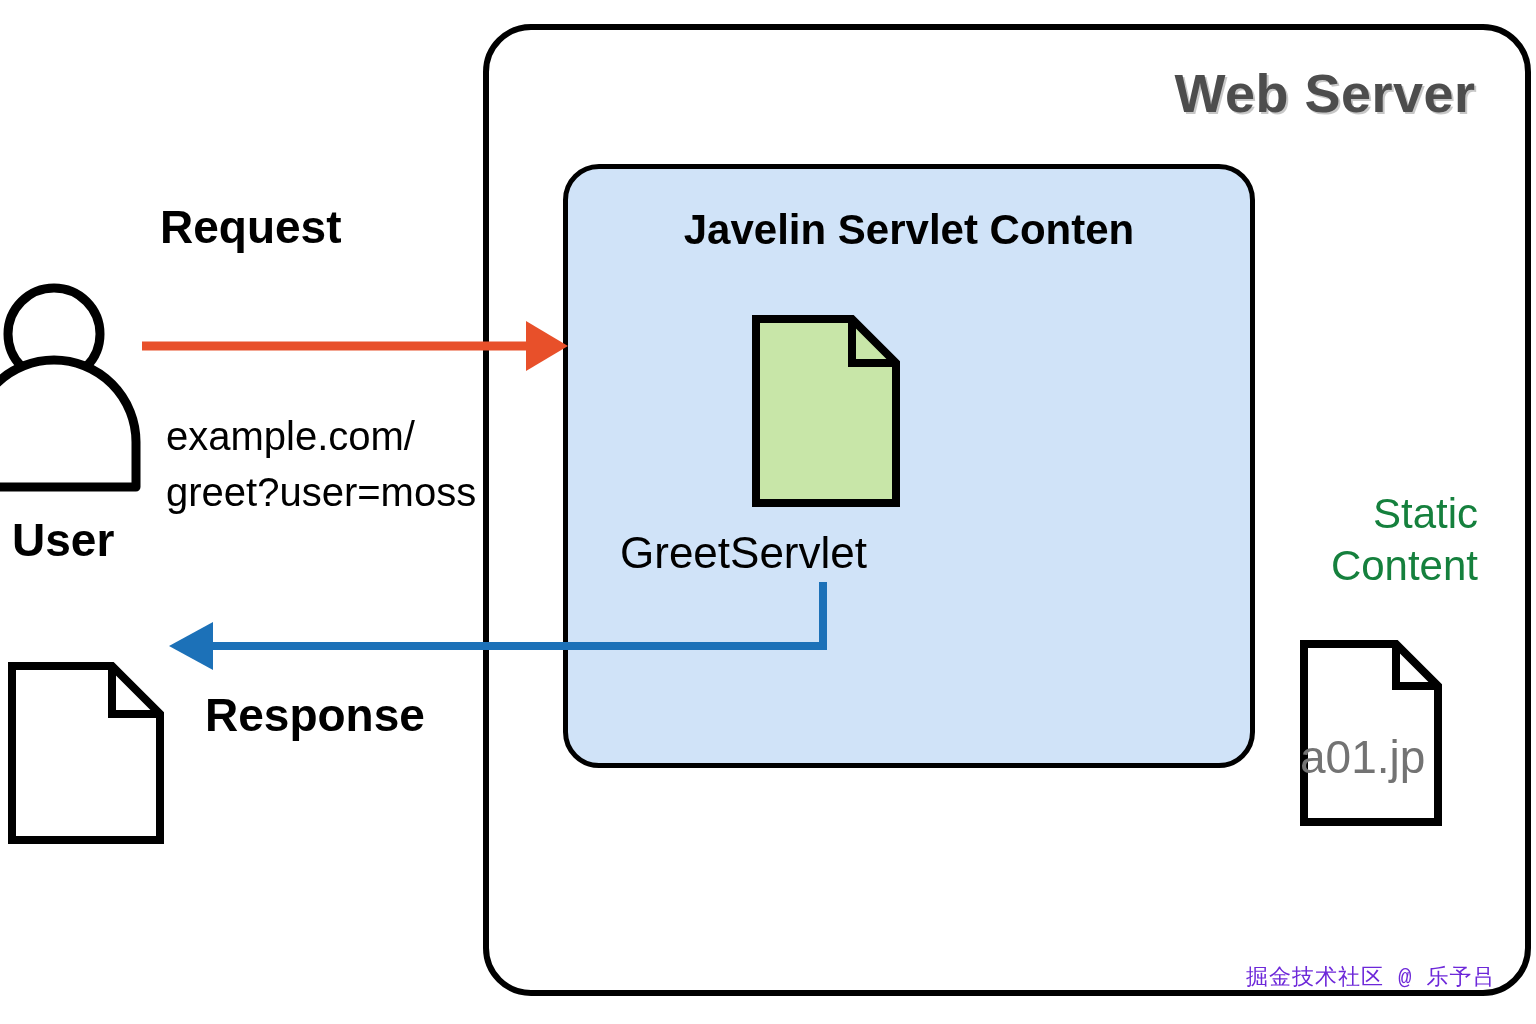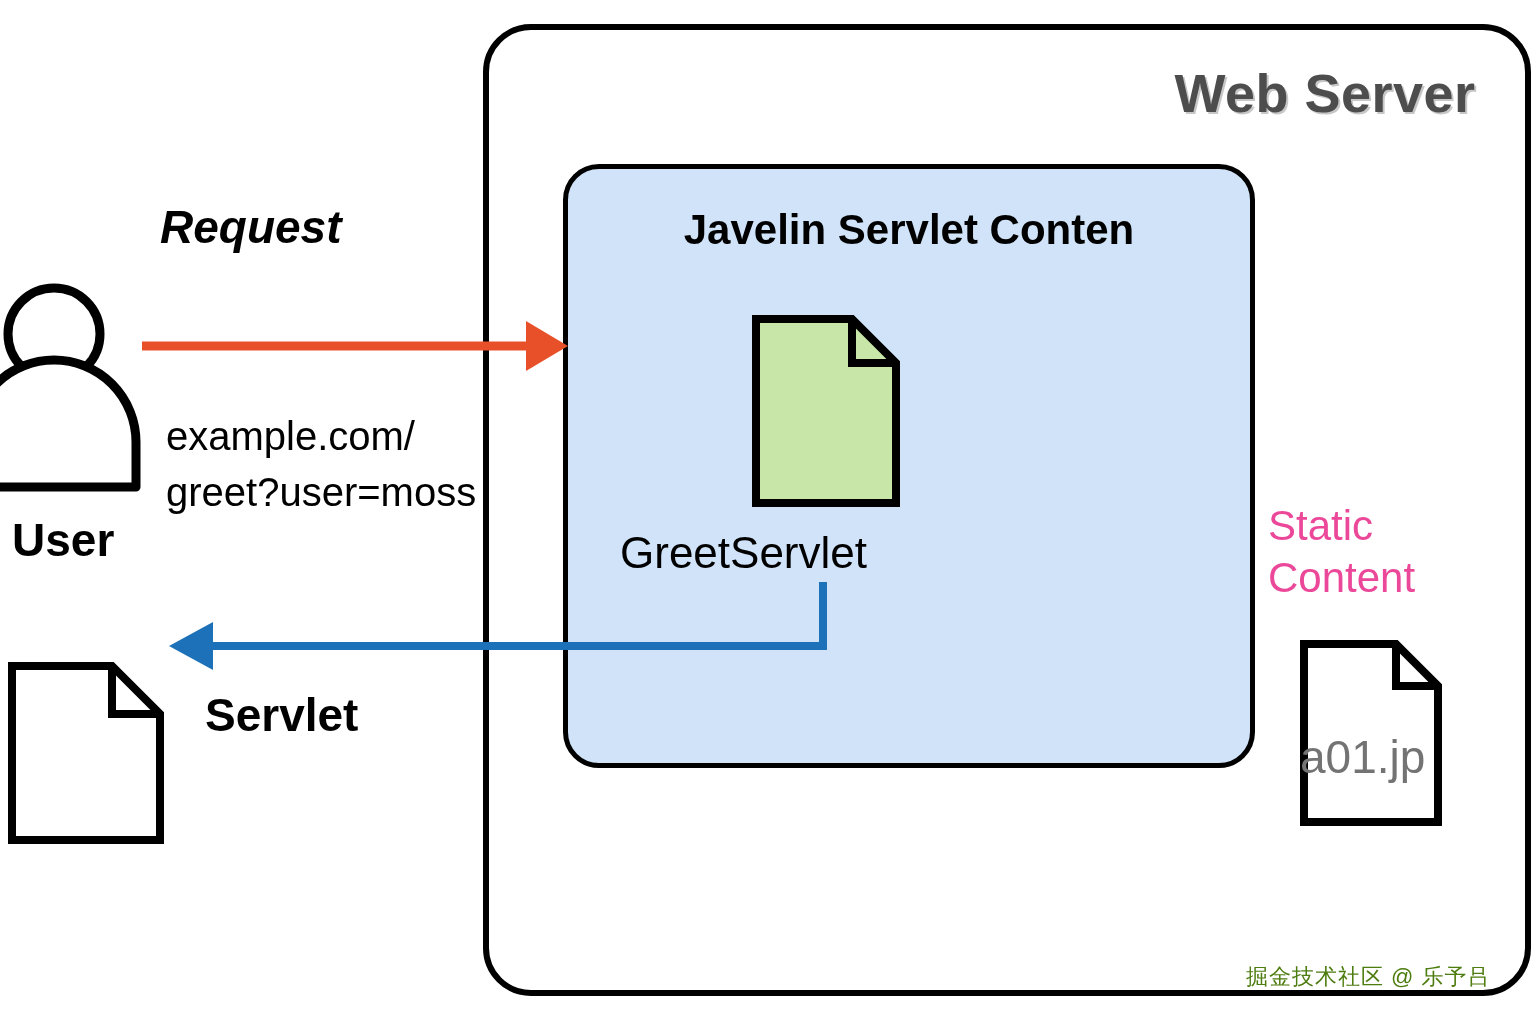--- a/index.html
+++ b/index.html
@@ -111,21 +111,20 @@
   }
 
   
   #request-label {
     left: 160px;
     top: 200px;
     font-size: 46px;
     font-weight: bold;
     color: #000000;
     white-space: nowrap;
-    font-style: italic;
   }
   #request-url {
     left: 166px;
     top: 372px;
     font-size: 40px;
     line-height: 56px;
     color: #000000;
     white-space: pre;
     margin-top: 36px;
   }
@@ -148,26 +147,26 @@
     top: 688px;
     font-size: 46px;
     font-weight: bold;
     color: #000000;
     white-space: nowrap;
   }
 
   
   #static-content-label {
     left: 1268px;
-    top: 500px;
+    top: 488px;
     width: 210px;
-    text-align: left;
+    text-align: right;
     font-size: 42px;
     line-height: 52px;
-    color: #ec4899;
+    color: #15803d;
   }
   #static-doc {
     left: 1300px;
     top: 640px;
     width: 142px;
     height: 186px;
   }
   #static-doc-filename {
     left: 1300px;
     top: 730px;
@@ -176,23 +175,24 @@
     color: #737373;
     white-space: nowrap;
     overflow: hidden;
   }
 
   
   #watermark {
     left: 1246px;
     top: 962px;
     font-size: 22px;
-    color: #4d7c0f;
+    color: #6d28d9;
     white-space: nowrap;
     letter-spacing: 1px;
+    font-family: Liberation Mono, monospace;
   }
 </style>
 </head>
 <body>
 
 <div id="canvas">
 
   <div id="web-server-box" class="abs"></div>
   <div id="web-server-title" class="abs">Web Server</div>
 
@@ -221,21 +221,21 @@
     <line x1="2" y1="31" x2="392" y2="31" stroke="#e8502a" stroke-width="9"></line>
     <polygon points="386,6 428,31 386,56" fill="#e8502a"></polygon>
   </svg>
   <div id="request-url" class="abs">example.com/
 greet?user=moss</div>
 
   <svg id="response-arrow" class="abs" viewBox="0 0 680 110">
     <polyline points="658,22 658,86 42,86" fill="none" stroke="#1c71b8" stroke-width="8" stroke-linejoin="miter"></polyline>
     <polygon points="48,62 4,86 48,110" fill="#1c71b8"></polygon>
   </svg>
-  <div id="response-label" class="abs">Servlet</div>
+  <div id="response-label" class="abs">Response</div>
 
   <div id="static-content-label" class="abs" style="white-space: pre;">Static
 Content</div>
   <svg id="static-doc" class="abs" viewBox="0 0 142 186">
     <path d="M4 4 H96 L138 46 V182 H4 Z" fill="#ffffff" stroke="#000000" stroke-width="8" stroke-linejoin="miter"></path>
     <path d="M96 4 V46 H138" fill="none" stroke="#000000" stroke-width="8" stroke-linejoin="miter"></path>
   </svg>
   <div id="static-doc-filename" class="abs">a01.jp</div>
 
   <div id="watermark" class="abs">掘金技术社区 @ 乐予吕</div>

